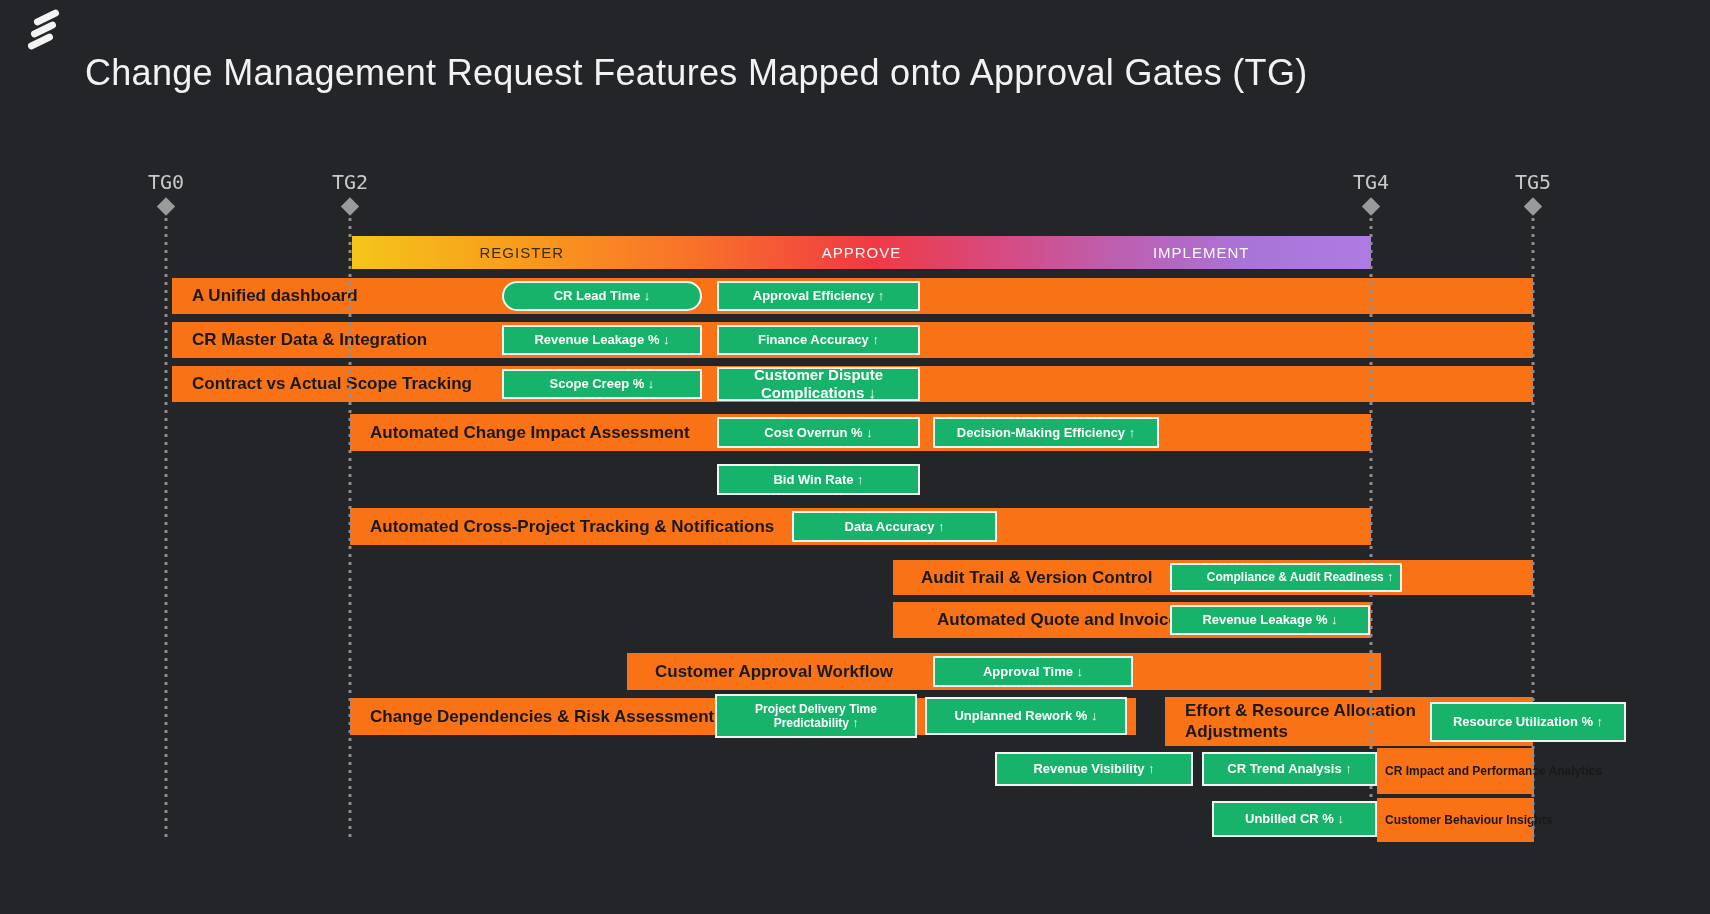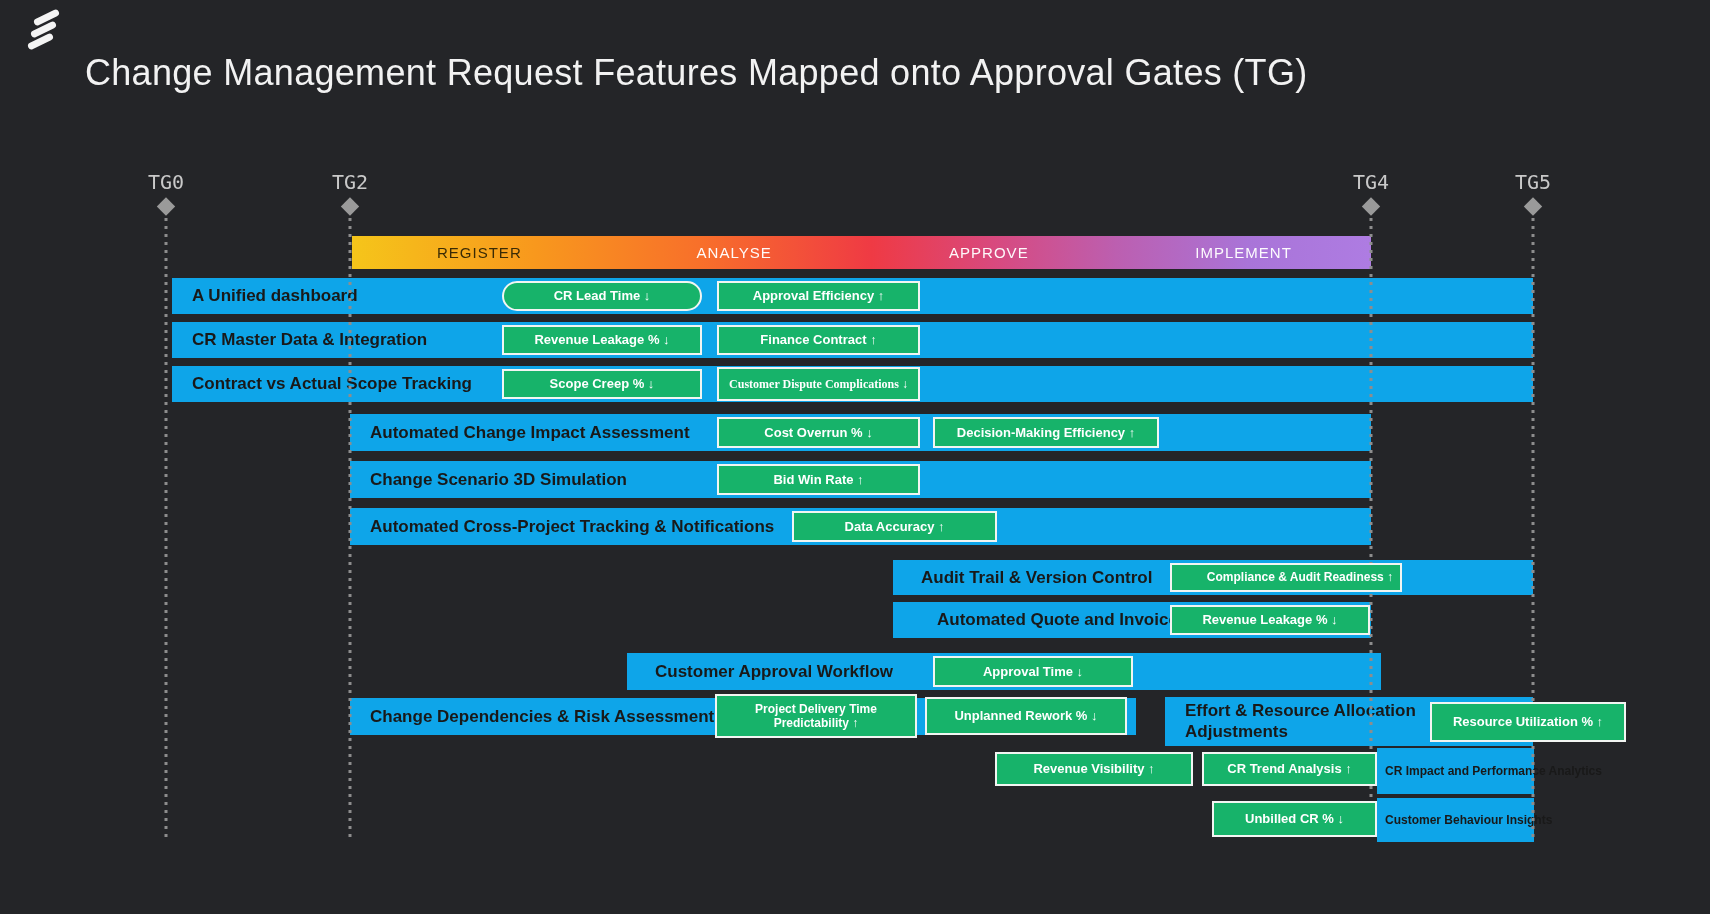--- a/index.html
+++ b/index.html
@@ -53,38 +53,38 @@
     justify-content:center;
   }
   .phase {
     flex:1; display:flex; align-items:center; justify-content:center;
     font-size:15px; letter-spacing:1px; color:rgba(255,255,255,.97); font-weight:400;
   }
   .phase.dark { color:#3a2b05; }
 
   
   .bar {
-    position:absolute; background:#0ea5e9; z-index:2;
+    position:absolute; background:#f97316; z-index:2;
     display:flex; align-items:center;
     color:#191919; font-weight:bold; font-size:17px;
   }
   .bar .lbl { padding-left:20px; white-space:nowrap; }
   .bar .lbl.wrap { white-space:normal; line-height:1.2; }
   .bar .lbl.small { font-size:12px; padding-left:8px; line-height:1.2; }
 
   
   .badge {
     position:absolute; z-index:4;
     background:#17b36a; border:2px solid #f2f5f2;
     color:#fff; font-weight:bold; font-size:13px; line-height:1.18;
     display:flex; align-items:center; justify-content:center;
     text-align:center; box-sizing:border-box; padding:0 4px;
   }
   .badge.f12   { font-size:12px; }
-  .badge.f11-5 { font-size:12px;font-family:Liberation Serif, serif; }
+  .badge.f11-5 { font-size:15px; }
 </style>
 </head>
 <body>
 
 <div class="stage">
 
   <div class="logo">
     <div class="bar b1"></div>
     <div class="bar b2"></div>
     <div class="bar b3"></div>
@@ -102,52 +102,48 @@
   <div class="diamond" style="left:1371px;"></div>
   <div class="diamond" style="left:1533px;"></div>
 
   <div class="gate-line" style="left:166px;"></div>
   <div class="gate-line" style="left:350px;"></div>
   <div class="gate-line" style="left:1371px;"></div>
   <div class="gate-line" style="left:1533px;"></div>
 
   <div class="phasebar">
     <div class="phase dark">REGISTER</div>
-    <div class="phase">ANALYSE</div>
     <div class="phase">APPROVE</div>
     <div class="phase">IMPLEMENT</div>
   </div>
 
   <div class="bar" style="left:172px; top:278px; width:1361px; height:36px;">
     <span class="lbl">A Unified dashboard</span>
   </div>
   <div class="badge" style="left:502px; top:281px; width:200px; height:30px;border-radius:15px;">CR Lead Time ↓</div>
   <div class="badge" style="left:717px; top:281px; width:203px; height:30px;">Approval Efficiency ↑</div>
 
   <div class="bar" style="left:172px; top:322px; width:1361px; height:36px;">
     <span class="lbl">CR Master Data &amp; Integration</span>
   </div>
   <div class="badge" style="left:502px; top:325px; width:200px; height:30px;">Revenue Leakage % ↓</div>
-  <div class="badge" style="left:717px; top:325px; width:203px; height:30px;">Finance Contract ↑</div>
+  <div class="badge" style="left:717px; top:325px; width:203px; height:30px;">Finance Accuracy ↑</div>
 
   <div class="bar" style="left:172px; top:366px; width:1361px; height:36px;">
     <span class="lbl">Contract vs Actual Scope Tracking</span>
   </div>
   <div class="badge" style="left:502px; top:369px; width:200px; height:30px;">Scope Creep % ↓</div>
   <div class="badge f11-5" style="left:717px; top:367px; width:203px; height:34px;">Customer Dispute Complications ↓</div>
 
   <div class="bar" style="left:350px; top:414px; width:1021px; height:37px;">
     <span class="lbl">Automated Change Impact Assessment</span>
   </div>
   <div class="badge" style="left:717px; top:417px; width:203px; height:31px;">Cost Overrun % ↓</div>
   <div class="badge" style="left:933px; top:417px; width:226px; height:31px;">Decision-Making Efficiency ↑</div>
 
-  <div class="bar" style="left:350px; top:461px; width:1021px; height:37px;">
-    <span class="lbl">Change Scenario 3D Simulation</span>
-  </div>
   <div class="badge" style="left:717px; top:464px; width:203px; height:31px;">Bid Win Rate ↑</div>
 
   <div class="bar" style="left:350px; top:508px; width:1021px; height:37px;">
     <span class="lbl">Automated Cross-Project Tracking &amp; Notifications</span>
   </div>
   <div class="badge" style="left:792px; top:511px; width:205px; height:31px;">Data Accuracy ↑</div>
 
   <div class="bar" style="left:893px; top:560px; width:640px; height:35px;">
     <span class="lbl" style="padding-left:28px;">Audit Trail &amp; Version Control</span>
   </div>

